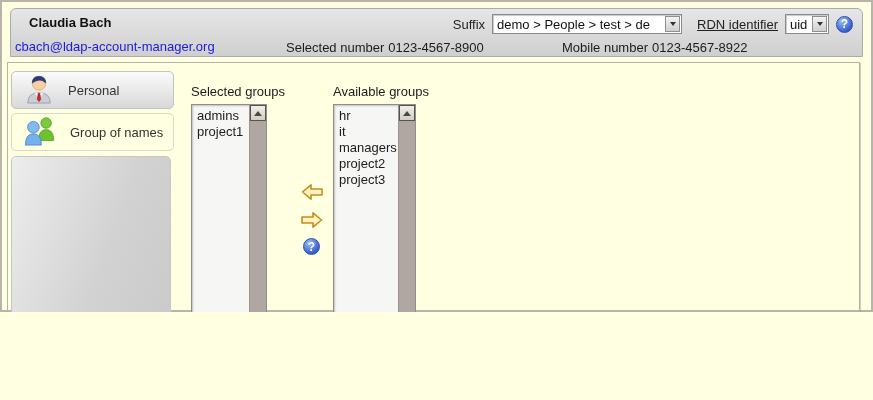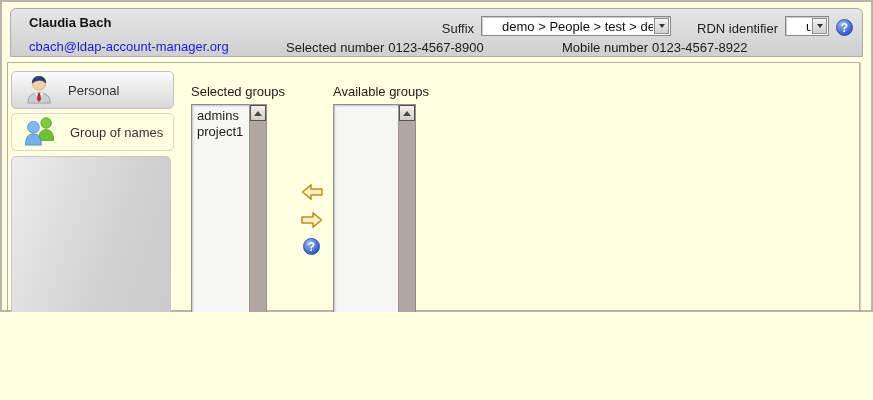--- a/index.html
+++ b/index.html
@@ -12,45 +12,45 @@
     font-size:13px; color:#1c1c1c; overflow:hidden;
   }
 
   
   .header {
     position:absolute; left:10px; top:8px; width:853px; height:49px;
     background:linear-gradient(#e6e6e6,#cfcfcf);
     border:1px solid #acacac; border-radius:6px 6px 0 0;
   }
   .user-name { position:absolute; left:18px; top:6px; font-weight:bold; color:#111; }
-  .h-right { position:absolute; right:9px; top:3px; height:24px; display:flex; align-items:flex-end; gap:7px; }
+  .h-right { position:absolute; right:9px; top:3px; height:24px; display:flex; align-items:center; gap:7px; }
   .h-label { color:#222; white-space:nowrap; }
-  .rdn-gap { margin-left:19px; }
+  .rdn-gap { margin-left:8px;text-decoration:underline; }
   .select {
     display:flex; align-items:center; height:20px; background:#fff;
-    border:1px solid #8a8a8a; box-shadow:inset 1px 1px 1px rgba(0,0,0,.22);padding-left:16px;
+    border:1px solid #8a8a8a; box-shadow:inset 1px 1px 1px rgba(0,0,0,.22);
   }
   .select .val { flex:1; padding:0 4px; white-space:nowrap; overflow:hidden; color:#111; }
   .select .dd-btn {
     width:15px; align-self:stretch; margin:1px; flex:0 0 15px;
     background:linear-gradient(#f4f4f4,#cfcfcf); border:1px solid #8f8f8f;
     display:flex; align-items:center; justify-content:center; cursor:default;
   }
   .tri-down-sm { width:0; height:0; border-left:3px solid transparent; border-right:3px solid transparent; border-top:4px solid #333; }
   .suffix-select { width:190px; }
   .rdn-select { width:44px; }
   .help-badge {
     width:17px; height:17px; border-radius:50%;
     background:radial-gradient(circle at 35% 28%, #9dbdf4, #3a63cf 68%, #2b4fb0);
     color:#fff; font-weight:bold; font-size:12px;
     display:flex; align-items:center; justify-content:center;
     border:1px solid #2b4fae;
   }
   .h-row2-item { position:absolute; top:31px; display:flex; gap:4px; white-space:nowrap; }
-  .email { left:18px; top:30px; color:#1a1ae0; cursor:pointer; }
+  .email { left:4px; top:30px; color:#1a1ae0; cursor:pointer; }
   .phone { left:275px; }
   .mobile { left:533px;margin-left:18px; }
 
   
   .content {
     position:absolute; left:7px; top:62px; width:853px; height:330px;
     border:1px solid #b2b2a9; box-shadow:1px 1px 0 rgba(120,120,110,.35);
   }
 
   
@@ -184,20 +184,27 @@
             <span class="tri-up"></span>
           </div>
         <div class="sb-btn">
             <span class="tri-down"></span>
           </div>
       </div>
     </div>
 
     <div class="col-label avail-label">Available groups</div>
     <div class="listbox listbox-available">
+      <div class="list-items">
+        <div class="list-item">hr</div>
+        <div class="list-item">it</div>
+        <div class="list-item">managers</div>
+        <div class="list-item">project2</div>
+        <div class="list-item">project3</div>
+      </div>
       <div class="scrollbar">
         <div class="sb-btn">
             <span class="tri-up"></span>
           </div>
         <div class="sb-btn">
             <span class="tri-down"></span>
           </div>
       </div>
     </div>
 

